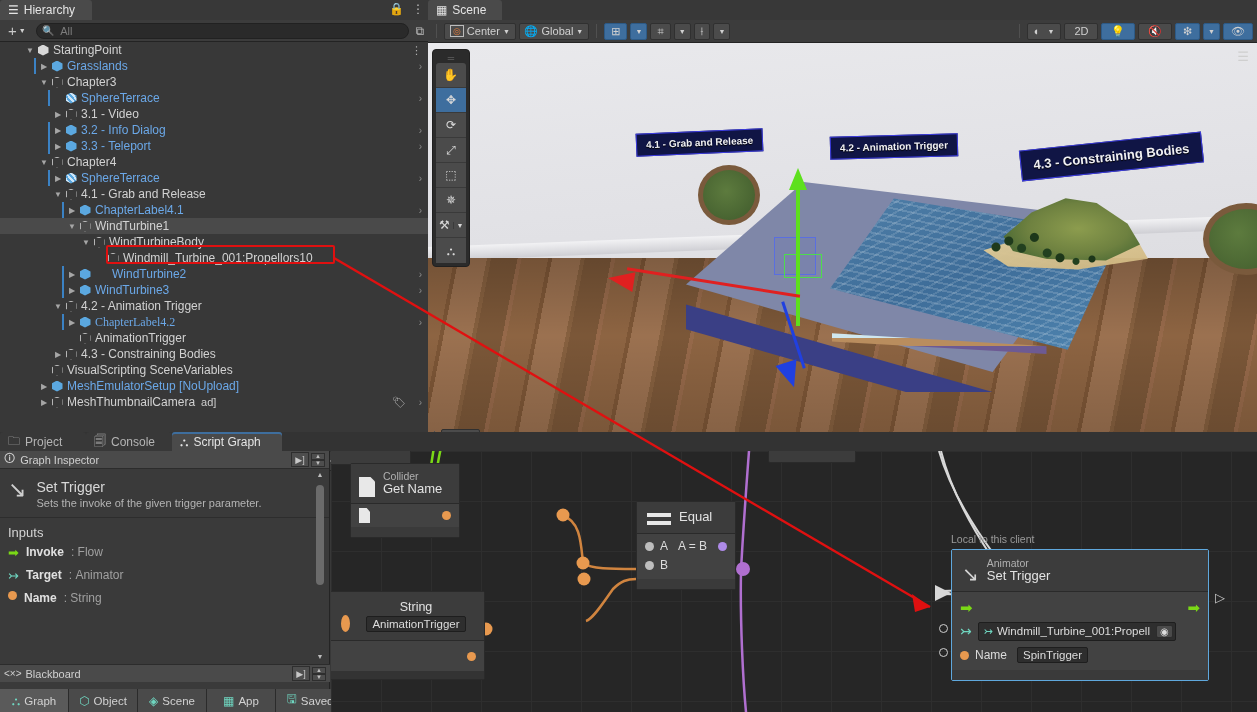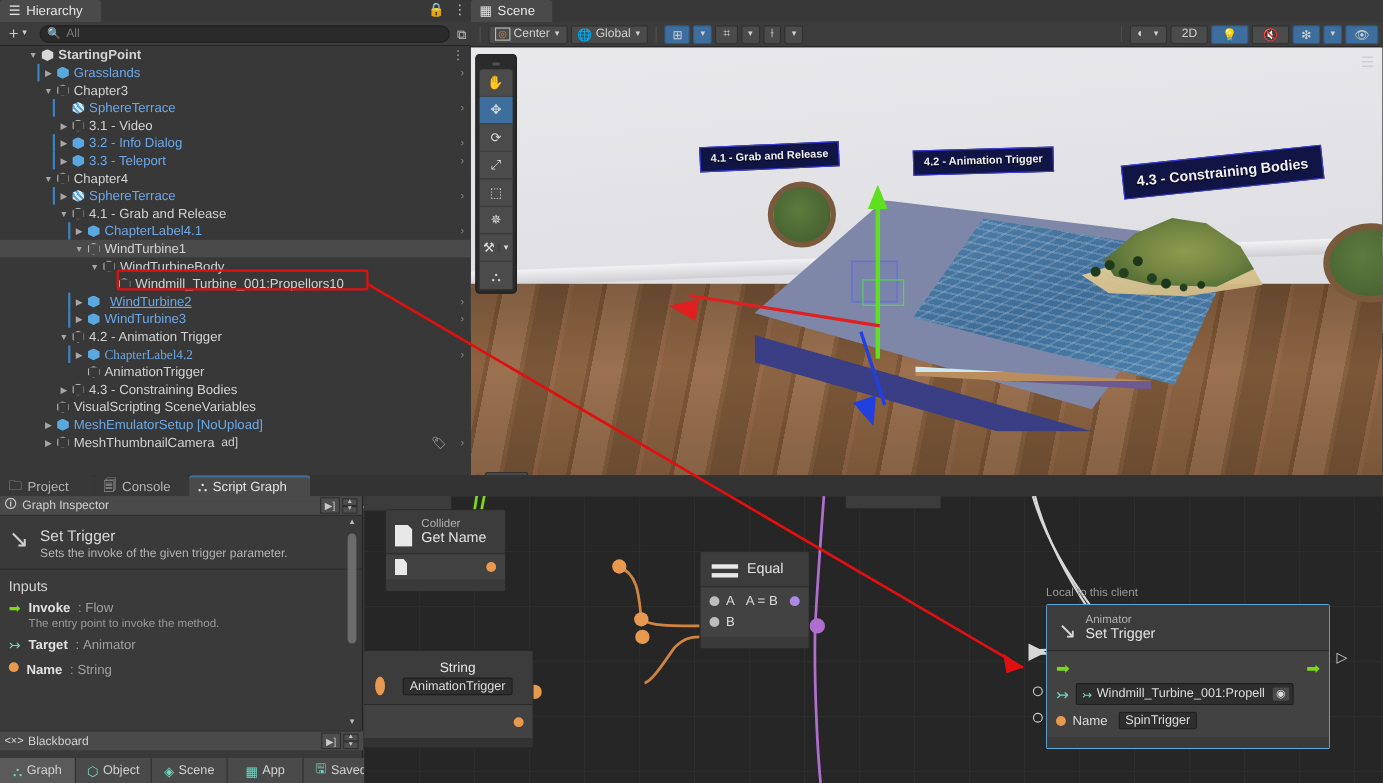--- a/index.html
+++ b/index.html
@@ -367,21 +367,21 @@
       </div>
       <span style="color:#bdbdbd;font-size:12px;">⧉</span>
     </div>
     <div class="hier-body" id="hier-body">
         <div class="hrow">
           <span style="display: inline-block; flex: 0 0 auto; width: 24px;"></span>
           <span class="tri">▼</span>
           <span class="gicon">
             <span style="display:inline-block;width:11px;height:11px;background:#d8d8d8;clip-path:polygon(50% 0,100% 27%,100% 75%,50% 100%,0 75%,0 27%);"></span>
           </span>
-          <span class="hlabel white" style="font-weight: bold; margin-left: 3px;">StartingPoint</span>
+          <span class="hlabel white" style="font-weight: normal; margin-left: 3px;">StartingPoint</span>
           <span class="dots">⋮</span>
         </div>
         <div class="hrow">
           <span class="prefab-bar" style="left: 34px;"></span>
           <span style="display: inline-block; flex: 0 0 auto; width: 38px;"></span>
           <span class="tri">▶</span>
           <span class="gicon">
             <span style="display:inline-block;width:11px;height:11px;background:#5ba8e0;clip-path:polygon(50% 0,100% 27%,100% 75%,50% 100%,0 75%,0 27%);"></span>
           </span>
           <span class="hlabel blue" style="margin-left: 3px;">Grasslands</span>
@@ -493,21 +493,21 @@
           </span>
           <span class="hlabel white" style="margin-left: 3px;">Windmill_Turbine_001:Propellors10</span>
         </div>
         <div class="hrow">
           <span class="prefab-bar" style="left: 62px;"></span>
           <span style="display: inline-block; flex: 0 0 auto; width: 66px;"></span>
           <span class="tri">▶</span>
           <span class="gicon">
             <span style="display:inline-block;width:11px;height:11px;background:#5ba8e0;clip-path:polygon(50% 0,100% 27%,100% 75%,50% 100%,0 75%,0 27%);"></span>
           </span>
-          <span class="hlabel blue" style="margin-left: 8px; text-decoration: underline;">WindTurbine2</span>
+          <span class="hlabel blue" style="margin-left: 20px;">WindTurbine2</span>
           <span class="chev">›</span>
         </div>
         <div class="hrow">
           <span class="prefab-bar" style="left: 62px;"></span>
           <span style="display: inline-block; flex: 0 0 auto; width: 66px;"></span>
           <span class="tri">▶</span>
           <span class="gicon">
             <span style="display:inline-block;width:11px;height:11px;background:#5ba8e0;clip-path:polygon(50% 0,100% 27%,100% 75%,50% 100%,0 75%,0 27%);"></span>
           </span>
           <span class="hlabel blue" style="margin-left: 3px;">WindTurbine3</span>
@@ -770,21 +770,20 @@
         </div>
 
 
         <div class="sec-title">Inputs</div>
 
         <div class="port-row">
           <span style="color:#7ad816;font-size:13px;">➡</span>
           <span class="port-name">Invoke</span>
           <span class="port-type">:&nbsp;<span>Flow</span></span>
         </div>
-        <div class="port-desc">The entry point to invoke the method.</div>
 
         <div class="port-row" style="margin-top:4px;">
           <span style="color:#6fd6c0;font-size:13px;">↣</span>
           <span class="port-name">Target</span>
           <span class="port-type">:&nbsp;<span>Animator</span></span>
         </div>
 
         <div class="port-row" style="margin-top:4px;">
           <span class="dot orange"></span>
           <span class="port-name">Name</span>

